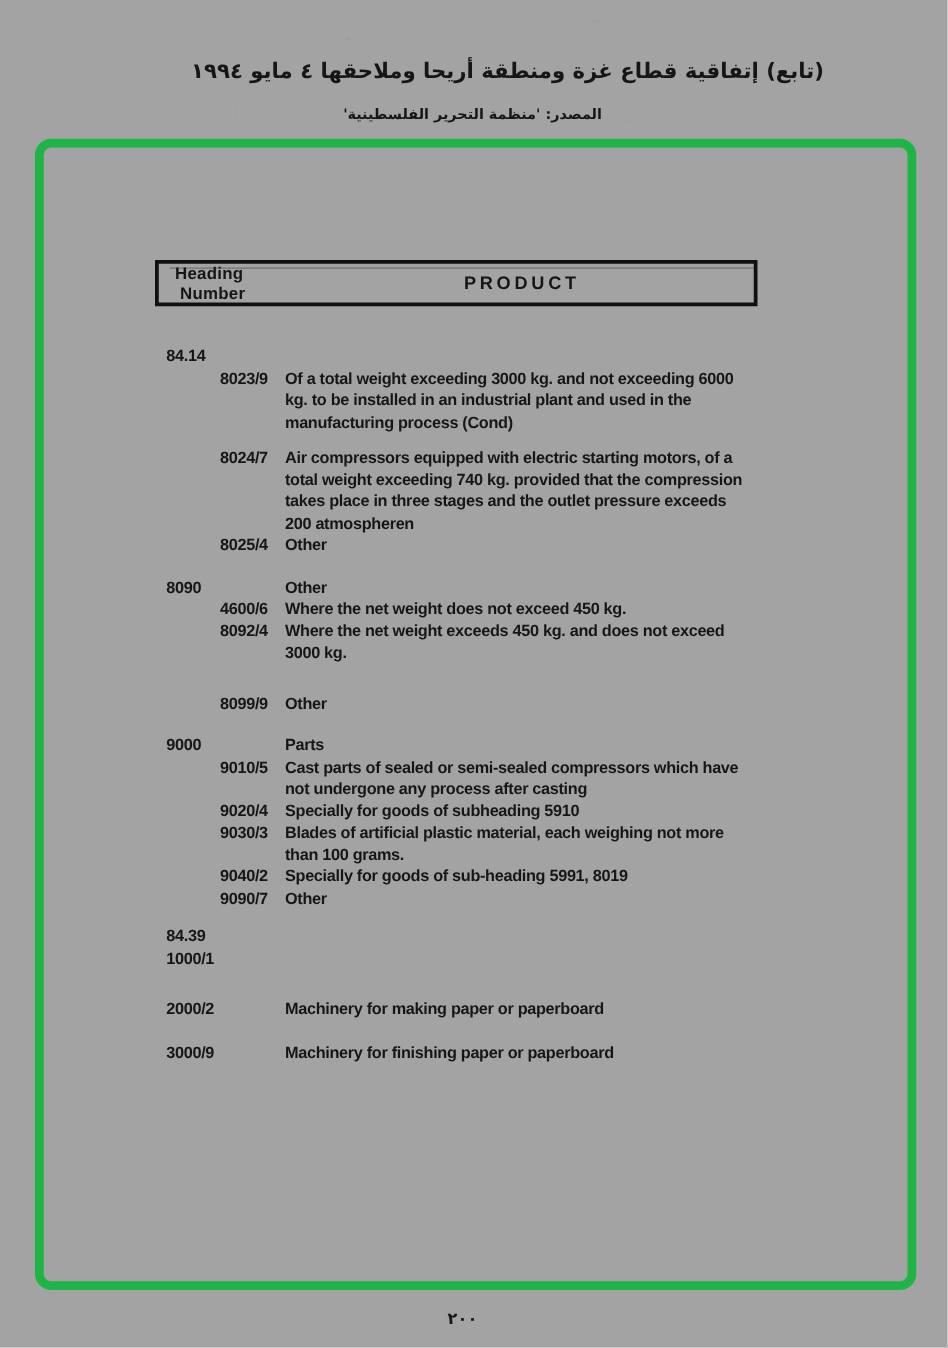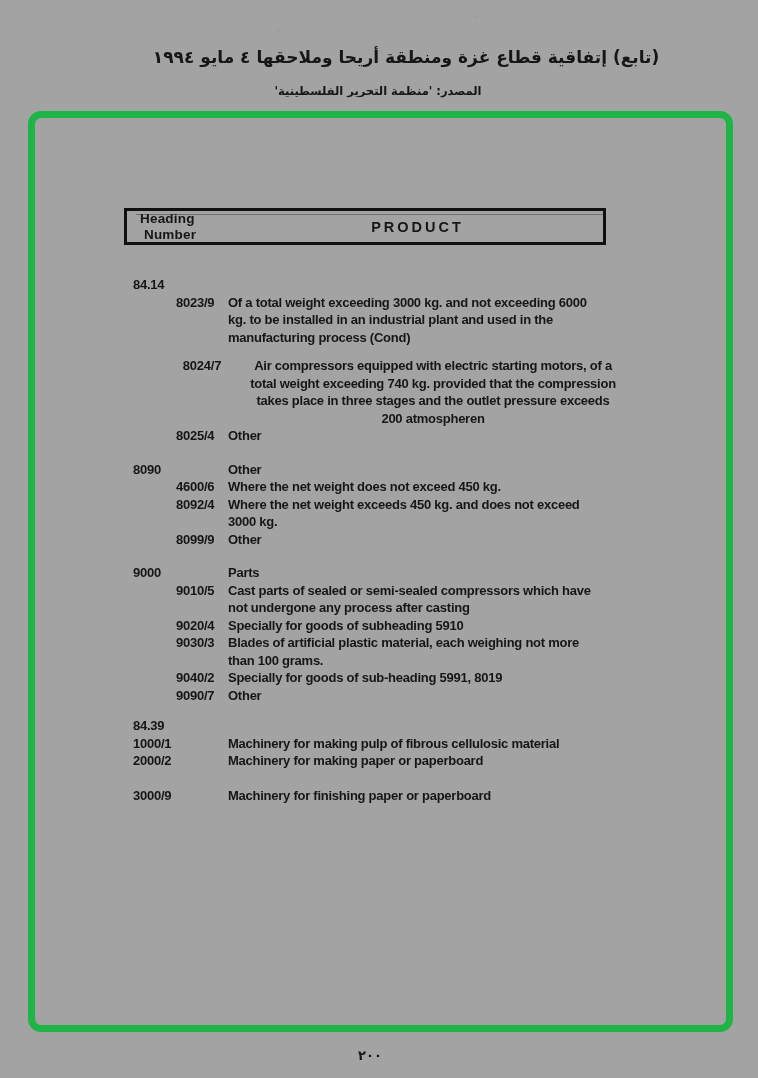--- a/index.html
+++ b/index.html
@@ -52,23 +52,23 @@
   
   .tbody {
     position:absolute; left:133px; top:276px; width:505px;
     font-size:13px; font-weight:bold; letter-spacing:-0.25px;
     line-height:17.5px;
   }
   .trow { display:grid; grid-template-columns:43px 52px 1fr; }
   .trow .hcell  { white-space:nowrap; }
   .trow .ccell  { white-space:nowrap; }
   .trow .desc   { white-space:pre; }
-  .m11 { margin-top:11px;text-align:center; }
+  .m11 { margin-top:11px; }
   .m13 { margin-top:13px; }
-  .m15 { margin-top:0; }
+  .m15 { margin-top:23px; }
   .m16 { margin-top:16px; }
   .m17 { margin-top:17px; }
   
   .page-num {
     position:absolute; top:1048px; left:370px; transform:translateX(-50%);
     font-family:"DejaVu Sans", sans-serif; font-size:13px; font-weight:bold;
     letter-spacing:2px;
   }
 </style>
 </head>
@@ -173,21 +173,20 @@
         <span class="desc">Other</span>
     </div>
     <div class="trow m13">
       <span class="hcell">84.39</span>
         <span class="ccell"></span>
         <span class="desc"></span>
     </div>
     <div class="trow">
       <span class="hcell">1000/1</span>
         <span class="ccell"></span>
-        <span class="desc">Machinery for making pulp of fibrous cellulosic material</span>
     </div>
     <div class="trow m15">
       <span class="hcell">2000/2</span>
         <span class="ccell"></span>
         <span class="desc">Machinery for making paper or paperboard</span>
     </div>
     <div class="trow m17">
       <span class="hcell">3000/9</span>
         <span class="ccell"></span>
         <span class="desc">Machinery for finishing paper or paperboard</span>

